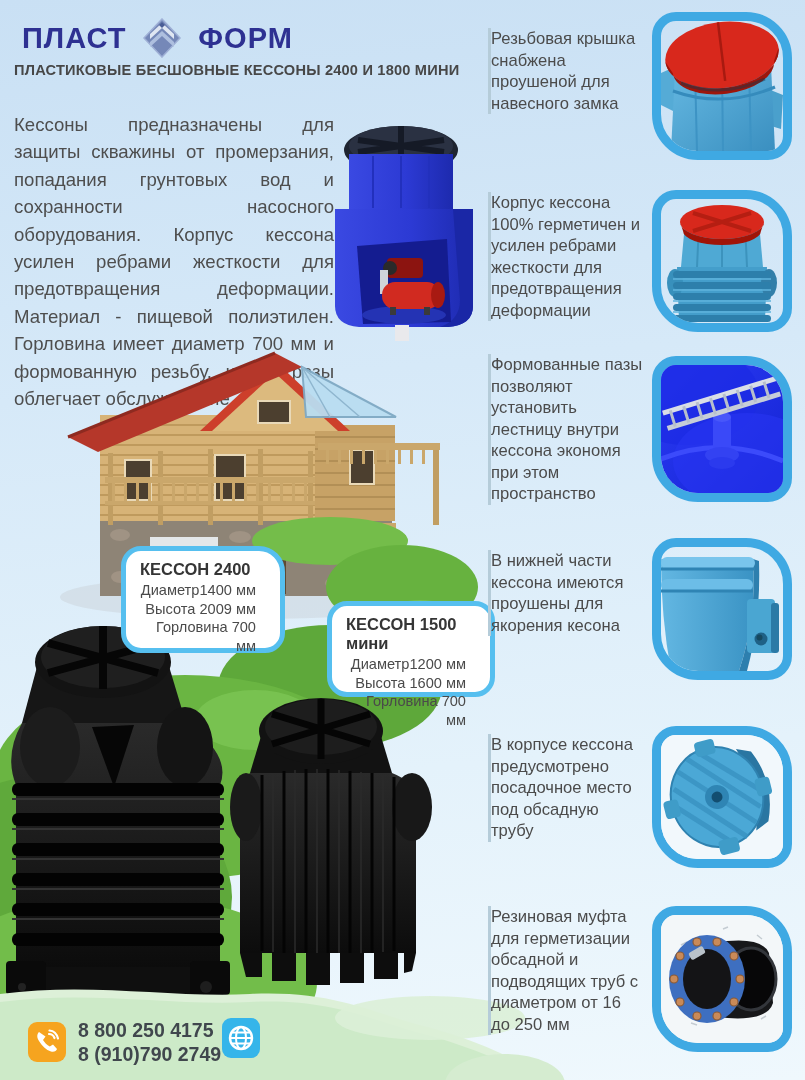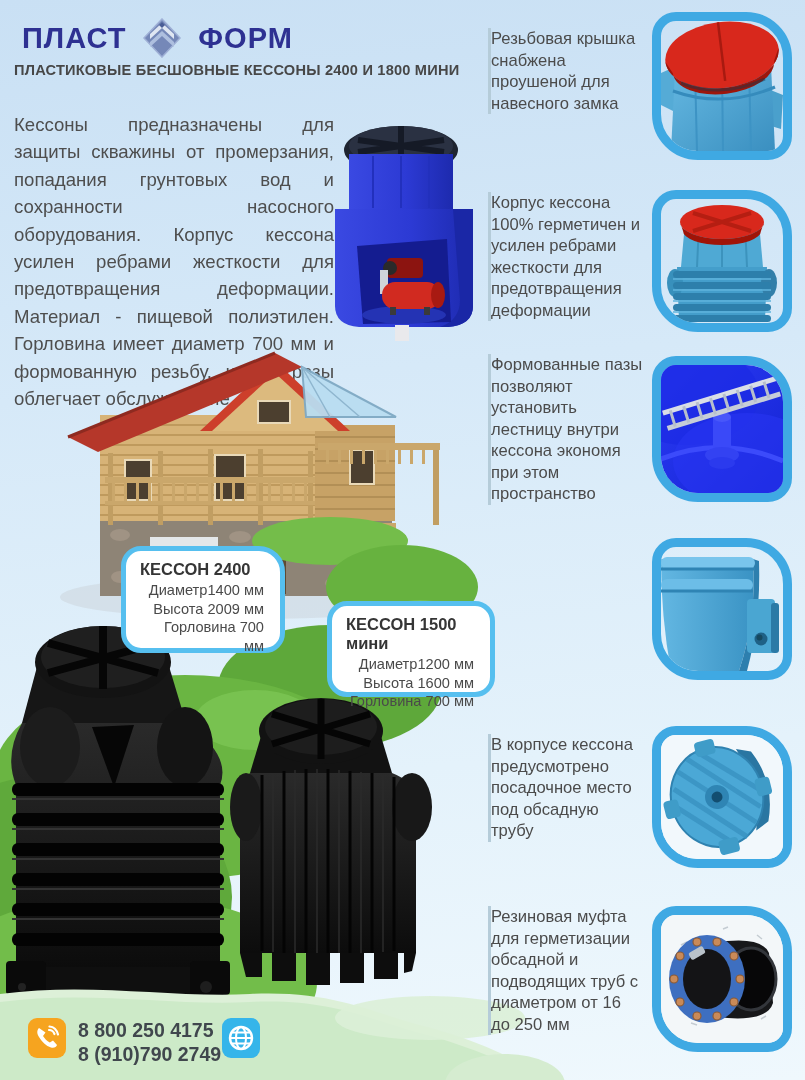--- a/index.html
+++ b/index.html
@@ -10,33 +10,33 @@
   }
   .abs{position:absolute;}
   
   .logo{left:22px;top:18px;display:flex;align-items:center;gap:16px;}
   .logo span{font-size:29px;font-weight:bold;color:#2e3192;letter-spacing:1px;}
   
   .heading{left:14px;top:62px;width:462px;font-size:14.6px;font-weight:bold;color:#474747;letter-spacing:.2px;}
   
   .intro{left:14px;top:111px;width:320px;font-size:18.6px;line-height:27.4px;color:#4e4e4e;text-align:justify;}
   
-  .callout{background:#ffffff;border:5px solid #56bfef;border-radius:20px;padding:9px 16px 8px 14px;box-sizing:border-box;}
+  .callout{background:#ffffff;border:5px solid #56bfef;border-radius:20px;padding:9px 24px 8px 14px;box-sizing:border-box;}
   .callout .t{font-size:16.5px;font-weight:bold;color:#353535;margin-bottom:2px;}
   .callout .l{font-size:14.6px;color:#4a4a4a;line-height:18.5px;text-align:right;}
   .co1{left:121px;top:546px;width:164px;height:107px;border-radius:20px 26px 20px 20px;}
   .co2{left:327px;top:601px;width:168px;height:96px;}
   
   .feature-text{width:152px;font-size:16.6px;line-height:21.5px;color:#4b4b4b;
     border-left:3px solid #b5ccd9;}
   .frame{width:122px;height:auto;border:9px solid #3fa9e3;border-radius:24px 46px 24px 46px;background:transparent;overflow:hidden;}
   .frame svg{display:block;}
   .f-bgwhite{background:#f2f8fc;}
   
-  .contact{display:flex;gap:12px;}
+  .contact{display:flex;align-items:center;gap:12px;}
   .sq{width:38px;height:40px;border-radius:9px;display:flex;align-items:center;justify-content:center;flex:0 0 auto;}
   .c-lines div{font-weight:bold;font-size:19.5px;line-height:24px;}
   .c-phone div{color:#40474d;}
   .c-web div{color:#2d3c5e;}
 </style>
 </head>
 <body>
 
 <div class="page">
 
@@ -341,20 +341,21 @@
       <ellipse cx="61" cy="90" rx="17" ry="8" fill="#3342f2"></ellipse>
       <ellipse cx="61" cy="98" rx="13" ry="6" fill="#2b3aee"></ellipse>
       <g transform="rotate(-17 61 40)">
         <rect x="2" y="28" width="118" height="5" fill="#d9dee7"></rect>
         <rect x="2" y="44" width="118" height="5" fill="#c6cdd8"></rect>
         <path d="M10 30 L10 47 M24 30 L24 47 M38 30 L38 47 M52 30 L52 47 M66 30 L66 47 M80 30 L80 47 M94 30 L94 47 M108 30 L108 47" stroke="#b7bfcc" stroke-width="3"></path>
       </g>
     </svg>
   </div>
 
+  <div class="abs feature-text" style="left:488px;top:550px;">В нижней части кессона имеются проушены для якорения кесона</div>
   <div class="abs frame" style="left:652px;top:538px;height:124px;">
     <svg width="122" height="124" viewBox="0 0 122 124">
       <defs>
           <linearGradient id="f4b" x1="0" y1="0" x2="1" y2="0">
         <stop offset="0" stop-color="#63b7e2"></stop>
             <stop offset="1" stop-color="#3a93c4"></stop>
           </linearGradient>
         </defs>
       <path d="M0 12 L92 12 Q 96 70 78 124 L 10 124 Q 0 70 0 12 Z" fill="url(#f4b)"></path>
       <path d="M78 124 Q 96 70 92 12 L 98 14 Q 100 72 86 124 Z" fill="#2d7fae"></path>

